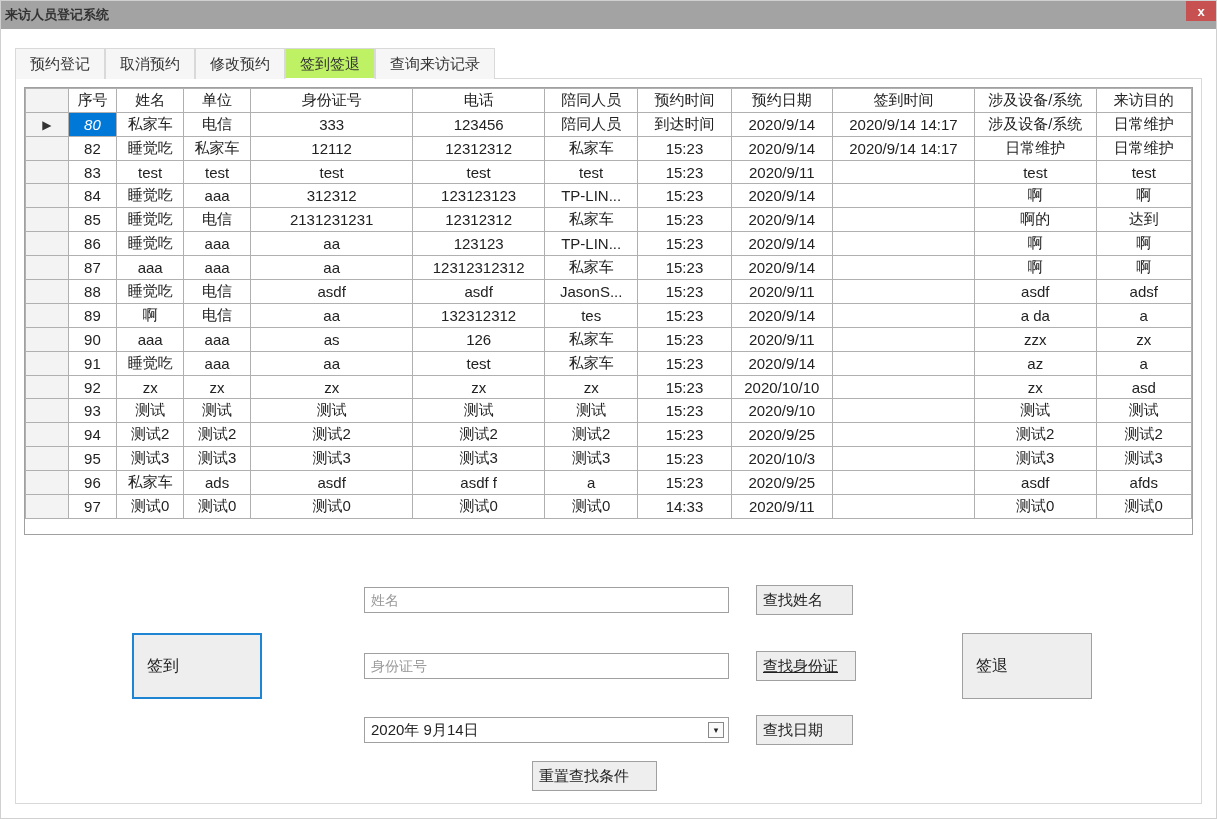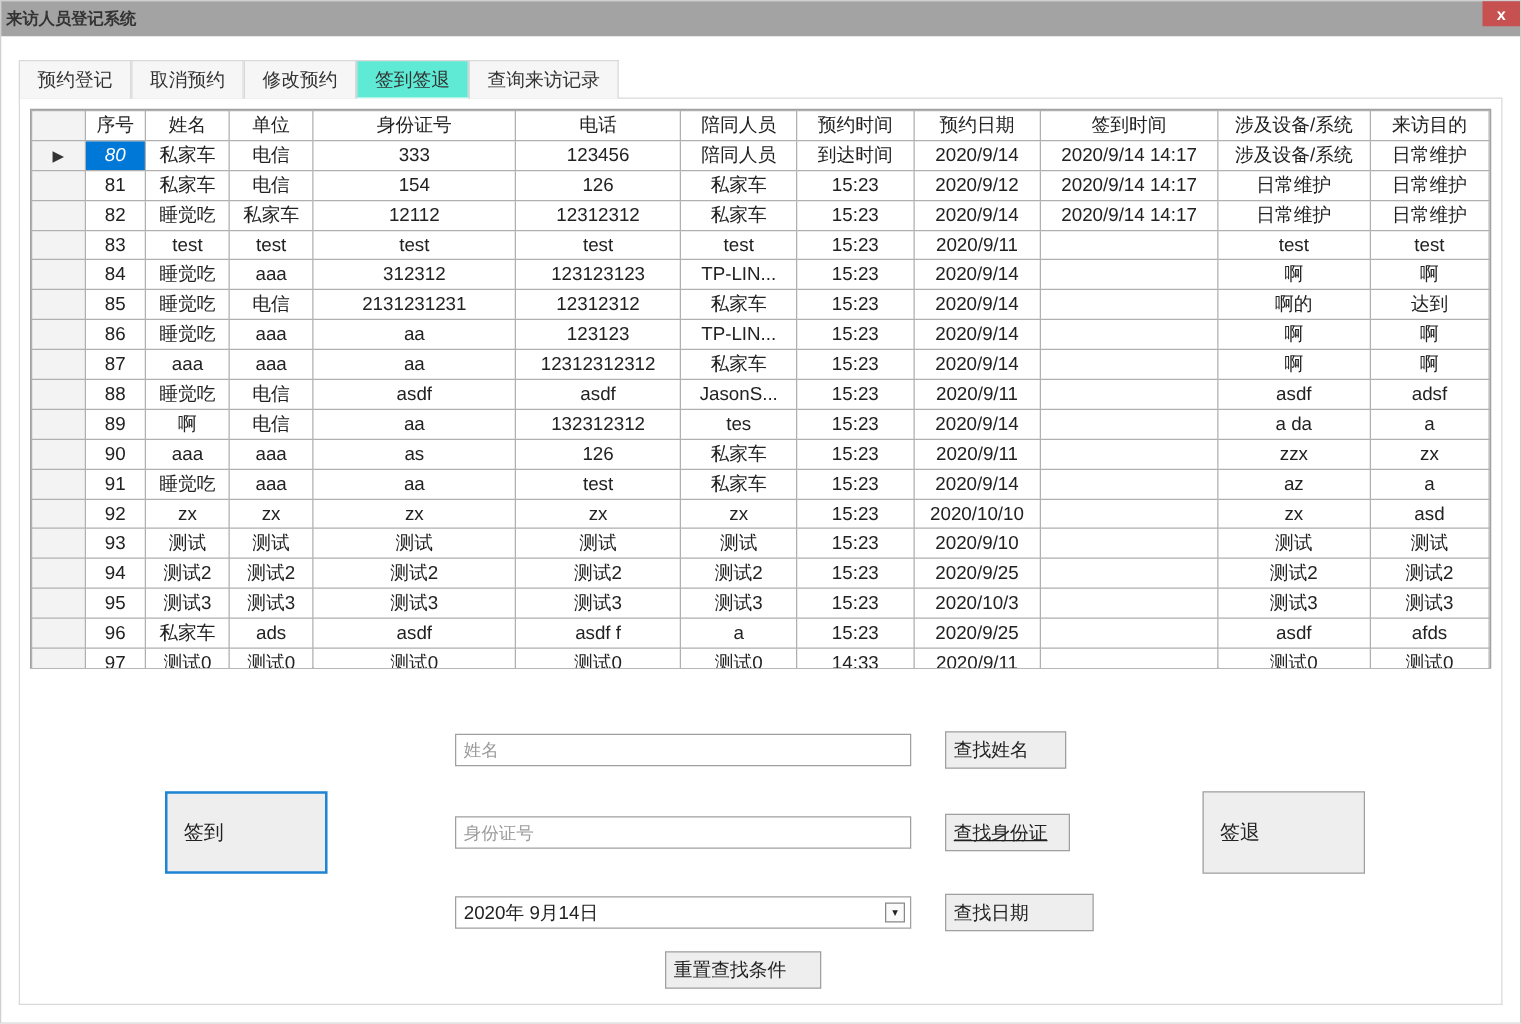--- a/index.html
+++ b/index.html
@@ -62,21 +62,21 @@
     border-bottom: none;
     background: #f6f6f6;
     margin-right: 0px;
     font-size: 15px;
     color: #333;
     cursor: pointer;
     position: relative;
     top: 1px;
   }
   .tab.active {
-    background: #5eead4;
+    background: #bef264;
     border-bottom: 1px solid #fff;
     z-index: 2;
   }
   .tab-body {
     border: 1px solid #d9d9d9;
     border-top: none;
     padding: 8px;
     background: #fff;
     height: calc(100% - 32px);
   }
@@ -262,34 +262,20 @@
                   <td>123456</td>
                   <td>陪同人员</td>
                   <td>到达时间</td>
                   <td>2020/9/14</td>
                   <td>2020/9/14 14:17</td>
                   <td>涉及设备/系统</td>
                   <td>日常维护</td>
                 </tr>
                 <tr>
                   <td class="rowhdr rowsel"></td>
-                  <td>81</td>
-                  <td>私家车</td>
-                  <td>电信</td>
-                  <td>154</td>
-                  <td>126</td>
-                  <td>私家车</td>
-                  <td>15:23</td>
-                  <td>2020/9/12</td>
-                  <td>2020/9/14 14:17</td>
-                  <td>日常维护</td>
-                  <td>日常维护</td>
-                </tr>
-                <tr>
-                  <td class="rowhdr rowsel"></td>
                   <td>82</td>
                   <td>睡觉吃</td>
                   <td>私家车</td>
                   <td>12112</td>
                   <td>12312312</td>
                   <td>私家车</td>
                   <td>15:23</td>
                   <td>2020/9/14</td>
                   <td>2020/9/14 14:17</td>
                   <td>日常维护</td>
@@ -526,21 +512,21 @@
 
         <input class="txt" style="left: 340px; top: 72px; width: 365px;" placeholder="身份证号">
         <button class="btn" style="left:732px; top:70px; width:100px; height:30px;text-decoration:underline;">
           <span>查找身份证</span>
         </button>
 
         <div class="datepick" style="left:340px; top:136px;">
           <span>2020年  9月14日</span>
           <span class="dpicon">▾</span>
         </div>
-        <button class="btn" style="left:732px; top:134px; width:119px; height:30px;">
+        <button class="btn" style="left:732px; top:134px; width:97px; height:30px;">
           <span>查找日期</span>
         </button>
 
         <button class="btn" style="left:508px; top:180px; width:125px; height:30px;">
           <span>重置查找条件</span>
         </button>
       </div>
 
     </div>
   </div>

